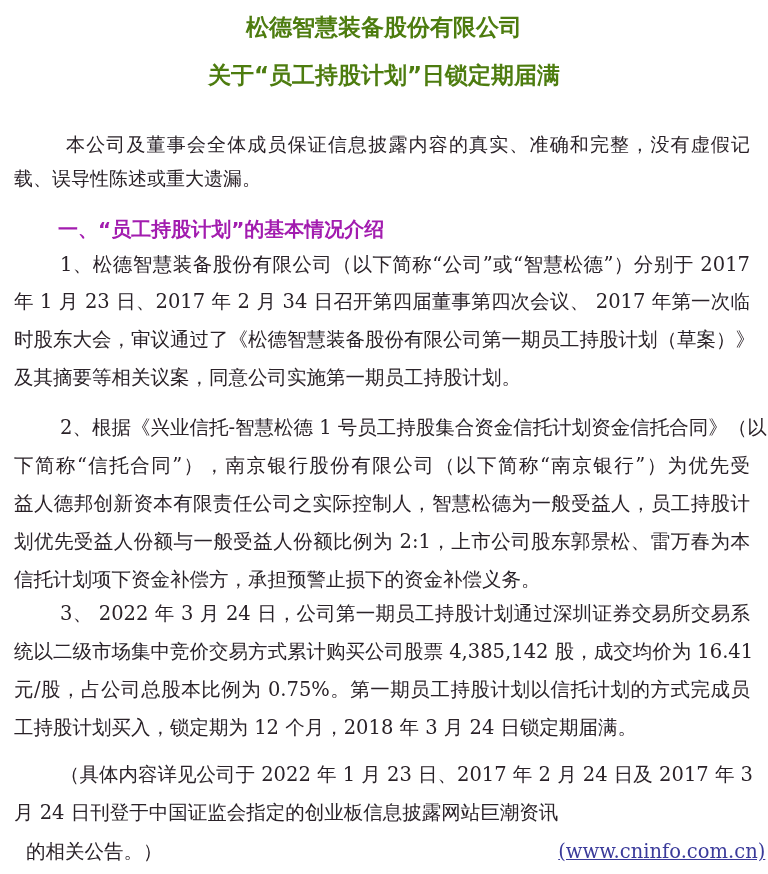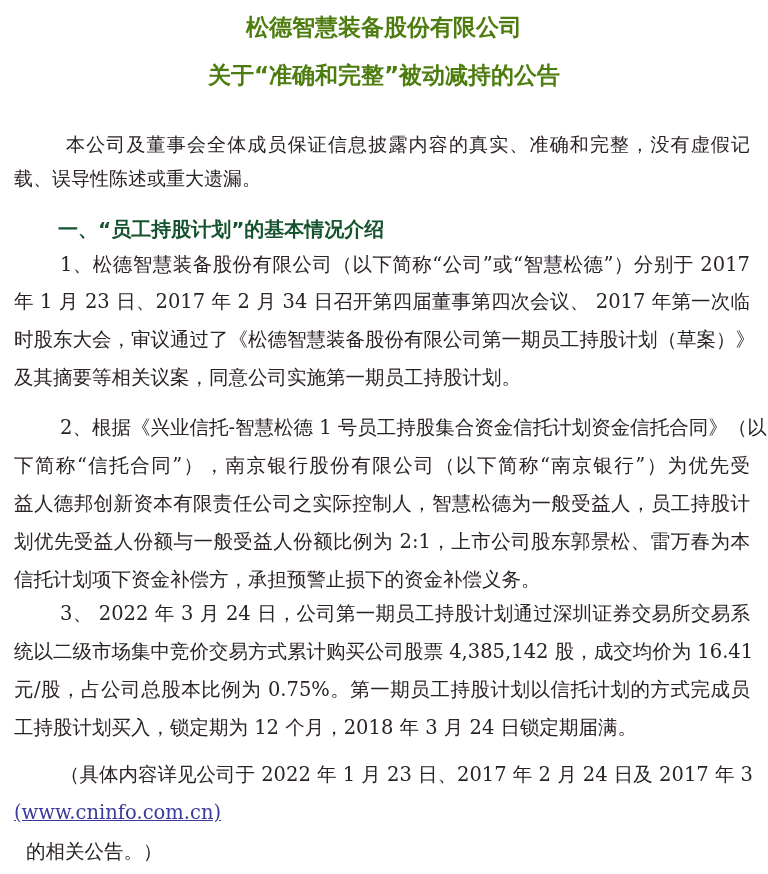--- a/index.html
+++ b/index.html
@@ -36,38 +36,39 @@
     }
     .sans {
       font-family: "DejaVu Sans", "Liberation Sans", sans-serif;
     }
     .heading {
       position: absolute;
       white-space: nowrap;
       font-family: "DejaVu Sans", "Liberation Sans", sans-serif;
       font-weight: bold;
       font-size: 20px;
-      color: #14532d;
+      color: #a21caf;
     }
     .just {
       text-align: justify;
       text-align-last: justify;
     }
     a.link {
       color: #3a3a9a;
       text-decoration: underline;
+      margin-top: 39px;
     }
   </style>
 </head>
 <body>
 
 <div>
 
   <div class="title" style="top:12px;">松德智慧装备股份有限公司</div>
-  <div class="title" style="top:60px;">关于“准确和完整”被动减持的公告</div>
+  <div class="title" style="top:60px;">关于“员工持股计划”日锁定期届满</div>
 
   <div>
     <div class="line sans just" style="top:132px; left:66px; width:684px; font-size:19px;">本公司及董事会全体成员保证信息披露内容的真实、准确和完整，没有虚假记</div>
     <div class="line sans" style="top:166px; left:14px; font-size:19px;">载、误导性陈述或重大遗漏。</div>
   </div>
 
   <div class="heading" style="top:216px; left:58px;">一、“员工持股计划”的基本情况介绍</div>
 
   <div>
     <div class="line just" style="top:253px; left:60px; width:690px;">1、松德智慧装备股份有限公司（以下简称“公司”或“智慧松德”）分别于 2017</div>
@@ -87,18 +88,19 @@
   <div>
     <div class="line just" style="top:602px; left:60px; width:690px;">3、 2022 年 3 月 24 日，公司第一期员工持股计划通过深圳证券交易所交易系</div>
     <div class="line just" style="top:640px; left:14px; width:736px;">统以二级市场集中竞价交易方式累计购买公司股票 4,385,142 股，成交均价为 16.41</div>
     <div class="line just" style="top:678px; left:14px; width:736px;">元/股，占公司总股本比例为 0.75%。第一期员工持股计划以信托计划的方式完成员</div>
     <div class="line" style="top:716px; left:14px;">工持股计划买入，锁定期为 12 个月，2018 年 3 月 24 日锁定期届满。</div>
   </div>
 
   <div>
     <div class="line just" style="top:763px; left:60px; width:690px;">（具体内容详见公司于 2022 年 1 月 23 日、2017 年 2 月 24 日及 2017 年 3</div>
     <div class="line" style="top:801px; left:14px; width:736px; display:flex; justify-content:space-between;">
+      <span>月 24 日刊登于中国证监会指定的创业板信息披露网站巨潮资讯</span>
       <a class="link" href="#">(www.cninfo.com.cn)</a>
     </div>
     <div class="line" style="top:840px; left:14px;margin-left:12px;">的相关公告。）</div>
   </div>
 
 </div>
 
 </body></html>

